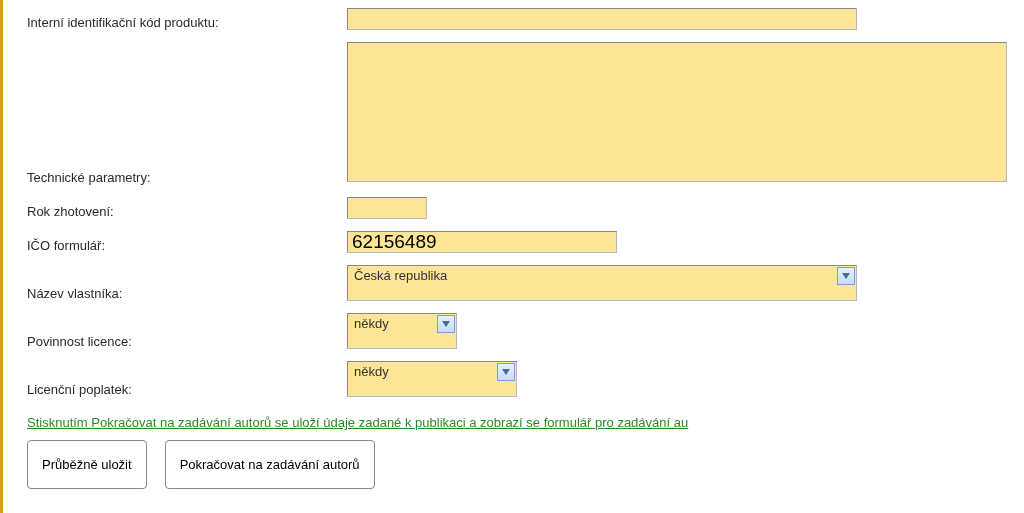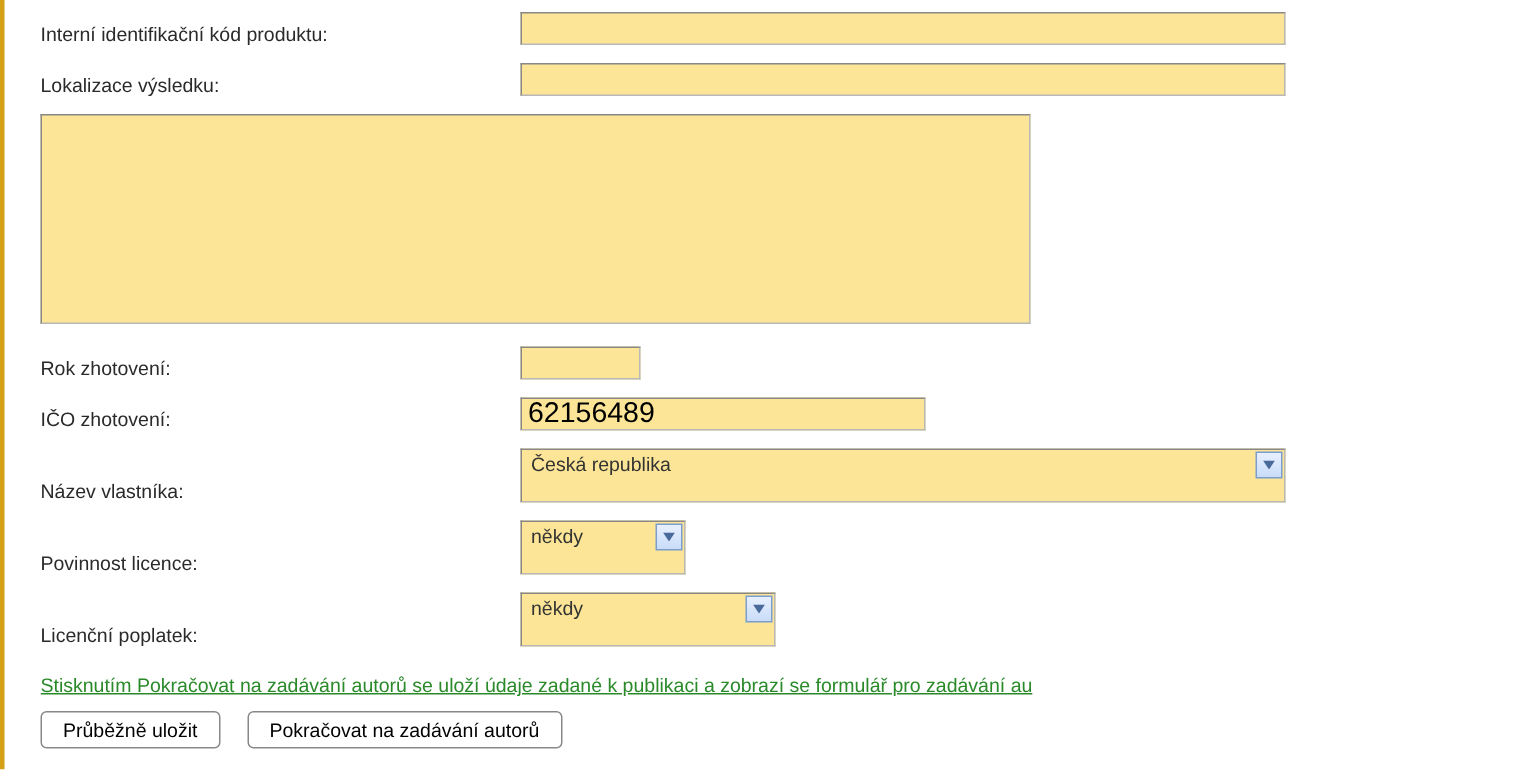--- a/index.html
+++ b/index.html
@@ -114,62 +114,57 @@
     }
     .button-row {
       display: flex;
       gap: 18px;
       padding-top: 2px;
     }
     .btn {
       background: #ffffff;
       border: 1px solid #888888;
       border-radius: 4px;
-      padding: 4px 14px;
+      padding: 16px 14px;
       font-family: Verdana, Arial, sans-serif;
       font-size: 13px;
       cursor: pointer;
     }
   </style>
 </head>
 <body>
 
 <div class="page">
   <div class="form-container">
 
     <div class="form-row">
       <div class="form-label">Interní identifikační kód produktu:</div>
       <div class="form-field">
         <input type="text" class="text-input wide" value="" style="">
       </div>
     </div>
 
-    <div class="form-row">
-      <div class="form-label">Lokalizace výsledku:</div>
-      <div class="form-field">
-        <input type="text" class="text-input wide" value="" style="">
-      </div>
-    </div>
-
-    <div class="form-row">
+
+    <div class="form-row">
+      <div class="form-label">Technické parametry:</div>
       <div class="form-field">
         <textarea class="textarea-input" style=""></textarea>
       </div>
     </div>
 
     <div class="form-row">
       <div class="form-label">Rok zhotovení:</div>
       <div class="form-field">
         <input type="text" class="text-input narrow" value="" style="">
       </div>
     </div>
 
 
     <div class="form-row">
-      <div class="form-label">IČO zhotovení:</div>
+      <div class="form-label">IČO formulář:</div>
       <div class="form-field">
         <input type="text" class="text-input medium" value="62156489" style="">
       </div>
     </div>
 
     <div class="form-row">
       <div class="form-label">Název vlastníka:</div>
       <div class="form-field">
         <div class="select-wrap wide">
           <div class="select-value">Česká republika</div>

